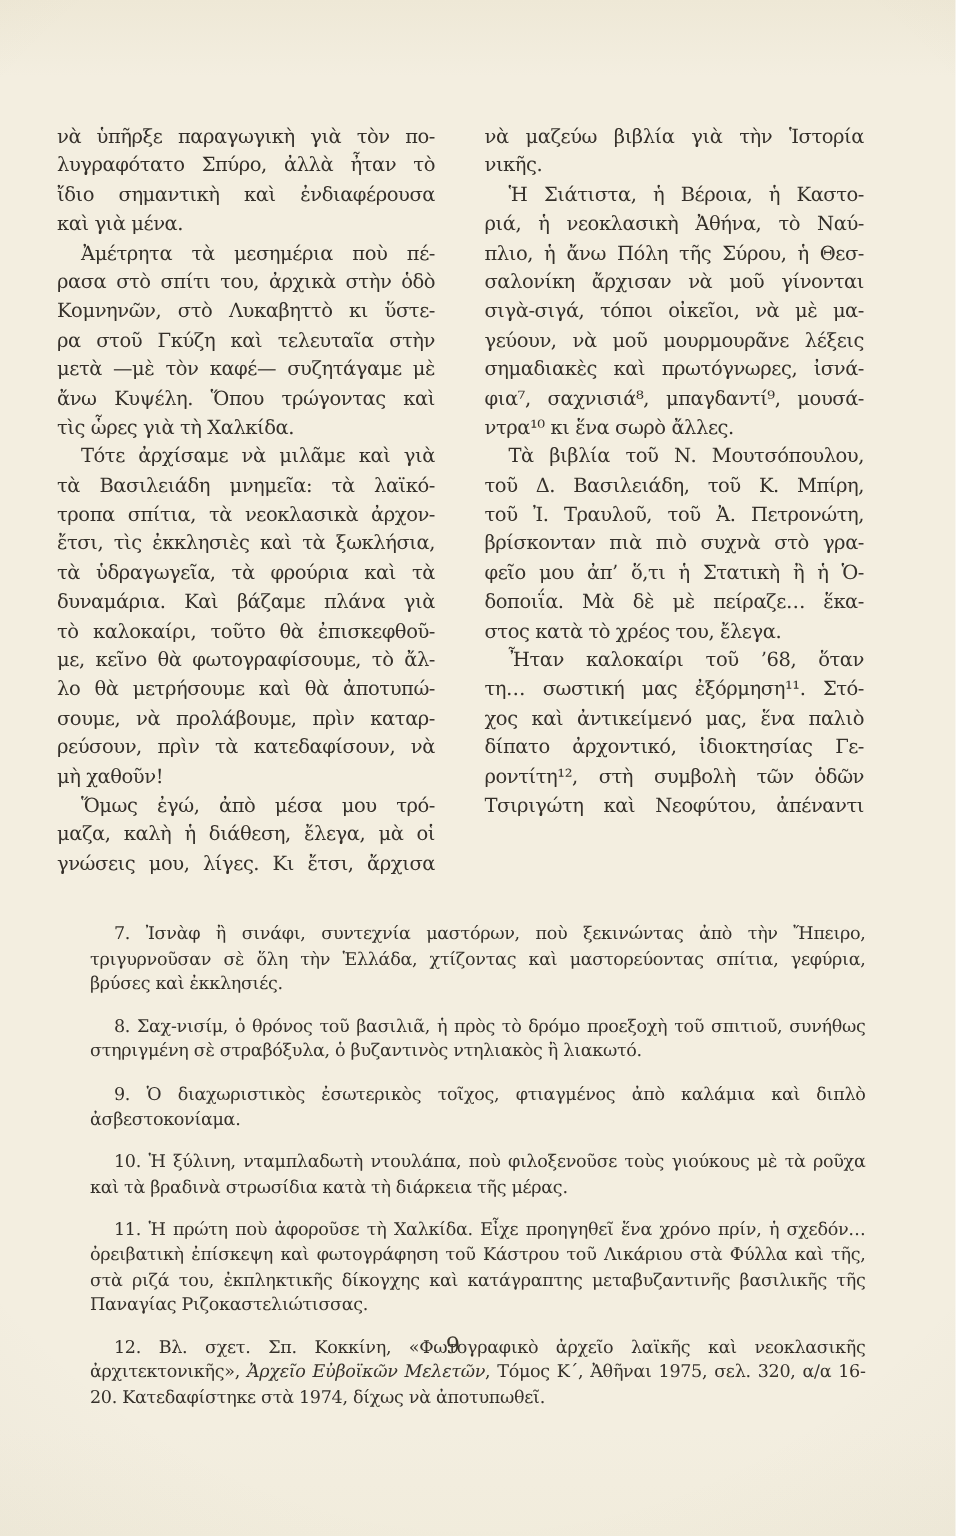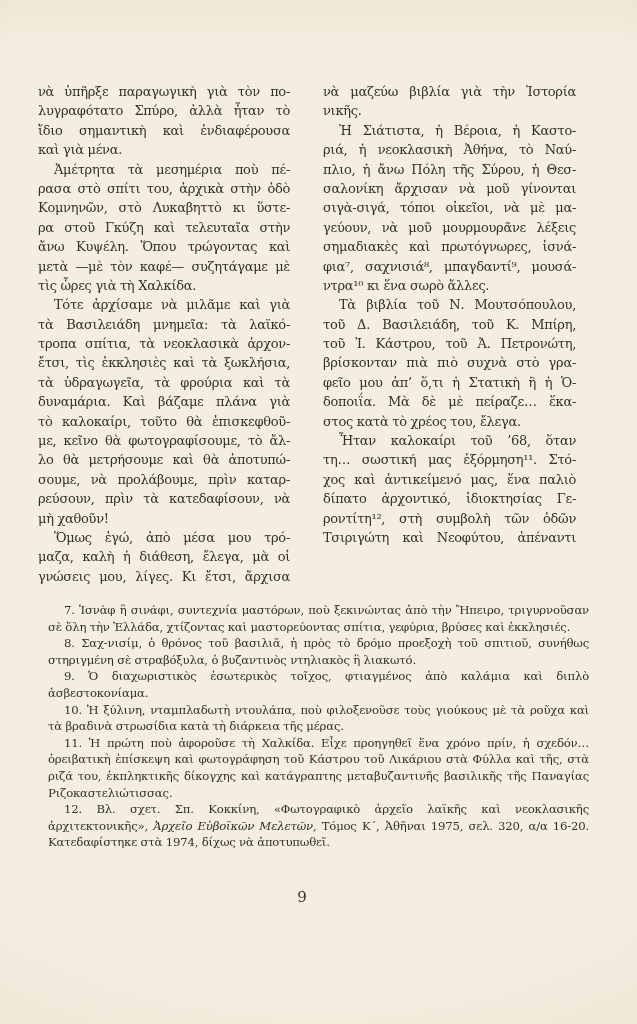--- a/index.html
+++ b/index.html
@@ -46,21 +46,21 @@
     text-align: center;
     text-align-last: left;
   }
   .footnotes {
     position: absolute;
     top: 602px;
     left: 48px;
     width: 541px;
   }
   .footnote {
-    margin: 0;
+    margin: 12px;
     font-size: 11.7px;
     line-height: 16.6px;
     letter-spacing: -0.2px;
     text-align: justify;
     text-indent: 16px;
   }
   .footnote .italic { font-style: italic; }
   .page-number {
     position: absolute;
     top: 888px;
@@ -78,22 +78,22 @@
   <main class="text-block">
     <div class="col left" id="col-left">
         <div class="line">νὰ ὑπῆρξε παραγωγικὴ γιὰ τὸν πο-</div>
         <div class="line">λυγραφότατο Σπύρο, ἀλλὰ ἦταν τὸ</div>
         <div class="line">ἴδιο σημαντικὴ καὶ ἐνδιαφέρουσα</div>
         <div class="line end">καὶ γιὰ μένα.</div>
         <div class="line indent">Ἀμέτρητα τὰ μεσημέρια ποὺ πέ-</div>
         <div class="line">ρασα στὸ σπίτι του, ἀρχικὰ στὴν ὁδὸ</div>
         <div class="line">Κομνηνῶν, στὸ Λυκαβηττὸ κι ὕστε-</div>
         <div class="line">ρα στοῦ Γκύζη καὶ τελευταῖα στὴν</div>
+        <div class="line">μετὰ —μὲ τὸν καφέ— συζητάγαμε μὲ</div>
         <div class="line">ἄνω Κυψέλη. Ὅπου τρώγοντας καὶ</div>
-        <div class="line">μετὰ —μὲ τὸν καφέ— συζητάγαμε μὲ</div>
         <div class="line end">τὶς ὧρες γιὰ τὴ Χαλκίδα.</div>
         <div class="line indent">Τότε ἀρχίσαμε νὰ μιλᾶμε καὶ γιὰ</div>
         <div class="line">τὰ Βασιλειάδη μνημεῖα: τὰ λαϊκό-</div>
         <div class="line">τροπα σπίτια, τὰ νεοκλασικὰ ἀρχον-</div>
         <div class="line">ἔτσι, τὶς ἐκκλησιὲς καὶ τὰ ξωκλήσια,</div>
         <div class="line">τὰ ὑδραγωγεῖα, τὰ φρούρια καὶ τὰ</div>
         <div class="line">δυναμάρια. Καὶ βάζαμε πλάνα γιὰ</div>
         <div class="line">τὸ καλοκαίρι, τοῦτο θὰ ἐπισκεφθοῦ-</div>
         <div class="line">με, κεῖνο θὰ φωτογραφίσουμε, τὸ ἄλ-</div>
         <div class="line">λο θὰ μετρήσουμε καὶ θὰ ἀποτυπώ-</div>
@@ -111,21 +111,21 @@
         <div class="line">ριά, ἡ νεοκλασικὴ Ἀθήνα, τὸ Ναύ-</div>
         <div class="line">πλιο, ἡ ἄνω Πόλη τῆς Σύρου, ἡ Θεσ-</div>
         <div class="line">σαλονίκη ἄρχισαν νὰ μοῦ γίνονται</div>
         <div class="line">σιγὰ-σιγά, τόποι οἰκεῖοι, νὰ μὲ μα-</div>
         <div class="line">γεύουν, νὰ μοῦ μουρμουρᾶνε λέξεις</div>
         <div class="line">σημαδιακὲς καὶ πρωτόγνωρες, ἰσνά-</div>
         <div class="line">φια⁷, σαχνισιά⁸, μπαγδαντί⁹, μουσά-</div>
         <div class="line end">ντρα¹⁰ κι ἕνα σωρὸ ἄλλες.</div>
         <div class="line indent">Τὰ βιβλία τοῦ Ν. Μουτσόπουλου,</div>
         <div class="line">τοῦ Δ. Βασιλειάδη, τοῦ Κ. Μπίρη,</div>
-        <div class="line">τοῦ Ἰ. Κάστρου, τοῦ Ἀ. Πετρονώτη,</div>
+        <div class="line">τοῦ Ἰ. Τραυλοῦ, τοῦ Ἀ. Πετρονώτη,</div>
         <div class="line">βρίσκονταν πιὰ πιὸ συχνὰ στὸ γρα-</div>
         <div class="line">φεῖο μου ἀπ’ ὅ,τι ἡ Στατικὴ ἢ ἡ Ὁ-</div>
         <div class="line">δοποιΐα. Μὰ δὲ μὲ πείραζε… ἕκα-</div>
         <div class="line end">στος κατὰ τὸ χρέος του, ἔλεγα.</div>
         <div class="line indent">Ἦταν καλοκαίρι τοῦ ’68, ὅταν</div>
         <div class="line">τη… σωστική μας ἐξόρμηση¹¹. Στό-</div>
         <div class="line">χος καὶ ἀντικείμενό μας, ἕνα παλιὸ</div>
         <div class="line">δίπατο ἀρχοντικό, ἰδιοκτησίας Γε-</div>
         <div class="line">ροντίτη¹², στὴ συμβολὴ τῶν ὁδῶν</div>
         <div class="line">Τσιριγώτη καὶ Νεοφύτου, ἀπέναντι</div>

